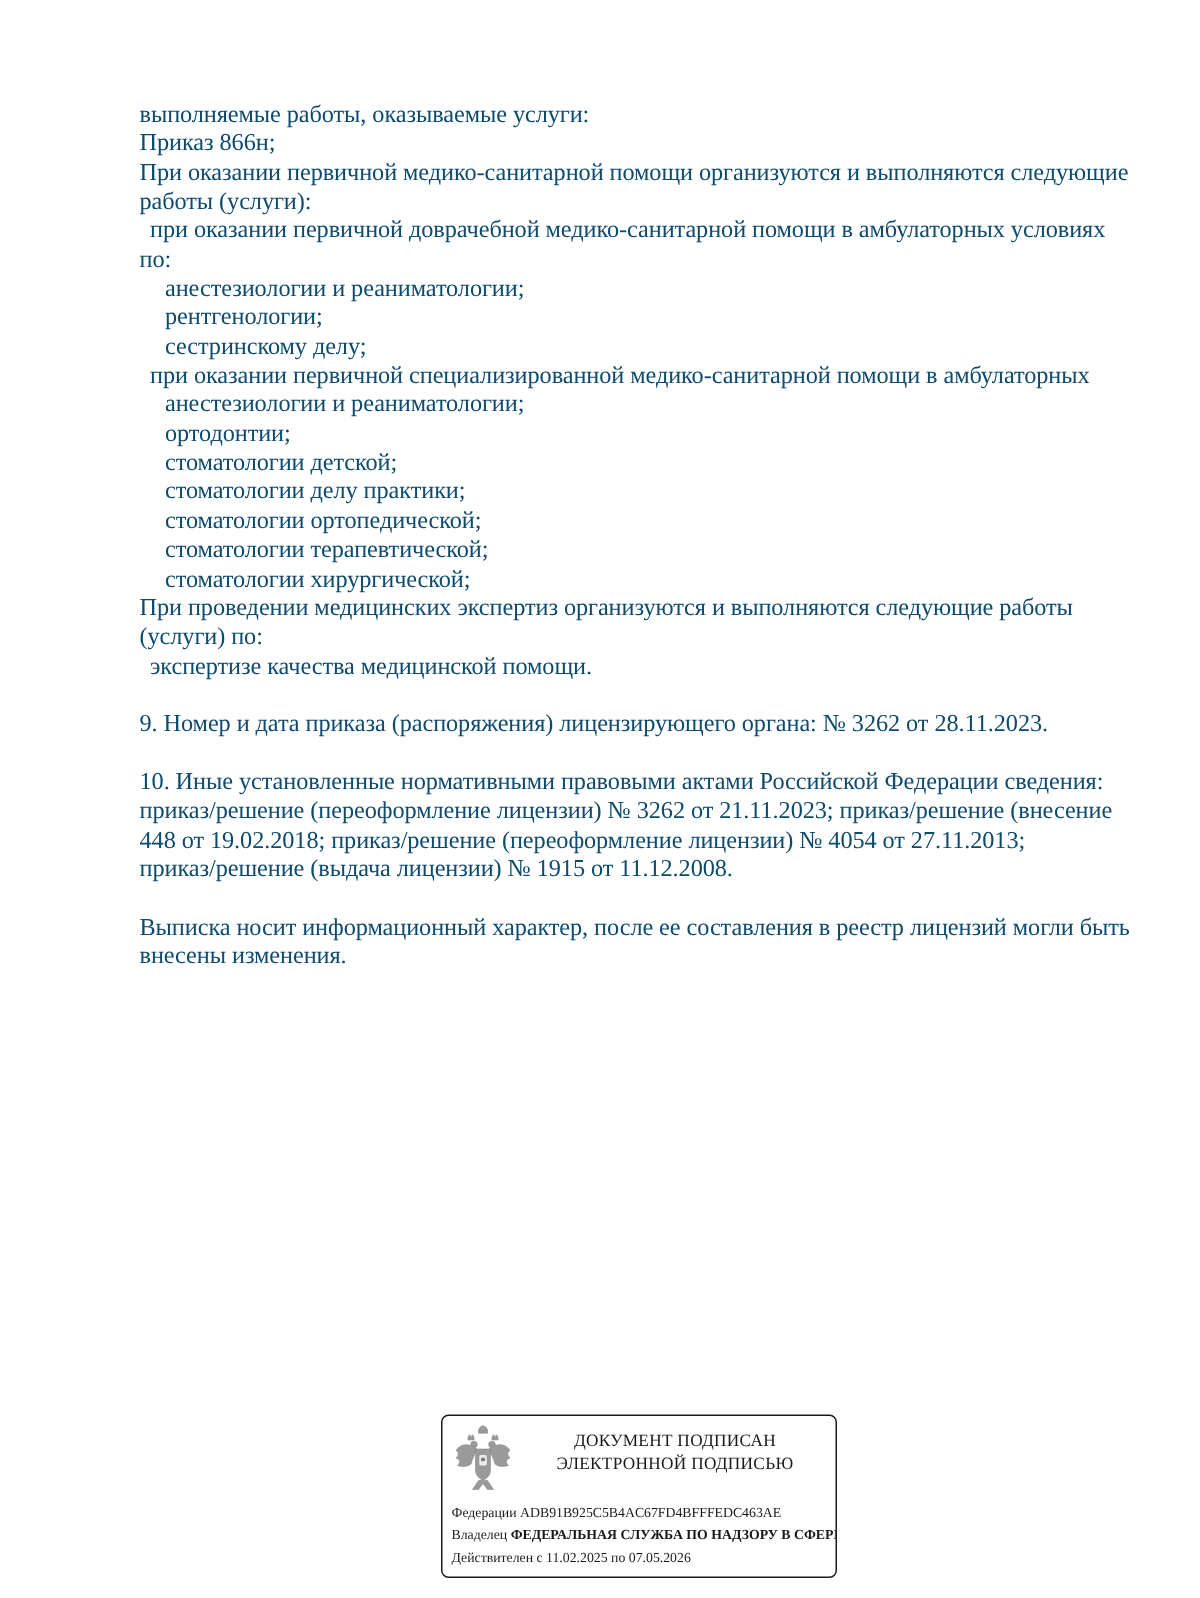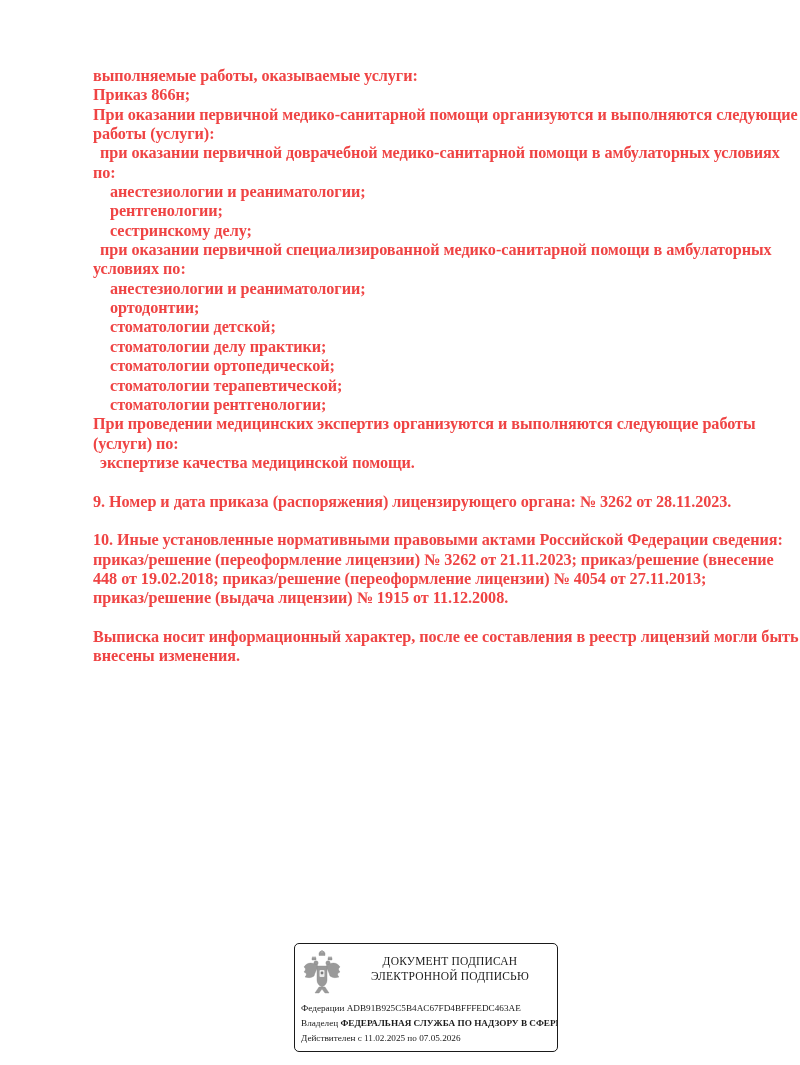--- a/index.html
+++ b/index.html
@@ -3,21 +3,21 @@
 <meta charset="utf-8">
 <style>
   html, body { margin: 0; padding: 0; background: #ffffff; }
   body { width: 800px; height: 1065px; position: relative; overflow: hidden; }
   .page {
     position: absolute; left: 0; top: 0; width: 800px; height: 1065px; background: #ffffff;
   }
   .body-text {
     position: absolute; left: 93px; top: 67px; width: 670px;
     font-family: "Liberation Serif", serif; font-size: 16.2px; line-height: 19.35px;
-    color: #ef4444; letter-spacing: -0.05px; font-weight: bold;
+    color: #0c4a6e; letter-spacing: -0.05px;
   }
   .line { white-space: pre; display: block; height: 19.35px; }
   .ind1 { padding-left: 7px; }
   .ind2 { padding-left: 17px; }
 
   .stamp {
     position: absolute; left: 294px; top: 943px; width: 262px; height: 107px;
     border: 1.6px solid #1a1a1a; border-radius: 5px; background: #fff;
     font-family: "Liberation Serif", serif; color: #1a1a1a; overflow: hidden;
   }
@@ -40,28 +40,27 @@
       <span class="line">выполняемые работы, оказываемые услуги:</span>
       <span class="line">Приказ 866н;</span>
       <span class="line">При оказании первичной медико-санитарной помощи организуются и выполняются следующие</span>
       <span class="line">работы (услуги):</span>
       <span class="line ind1">при оказании первичной доврачебной медико-санитарной помощи в амбулаторных условиях</span>
       <span class="line">по:</span>
       <span class="line ind2">анестезиологии и реаниматологии;</span>
       <span class="line ind2">рентгенологии;</span>
       <span class="line ind2">сестринскому делу;</span>
       <span class="line ind1">при оказании первичной специализированной медико-санитарной помощи в амбулаторных</span>
-      <span class="line">условиях по:</span>
       <span class="line ind2">анестезиологии и реаниматологии;</span>
       <span class="line ind2">ортодонтии;</span>
       <span class="line ind2">стоматологии детской;</span>
       <span class="line ind2">стоматологии делу практики;</span>
       <span class="line ind2">стоматологии ортопедической;</span>
       <span class="line ind2">стоматологии терапевтической;</span>
-      <span class="line ind2">стоматологии рентгенологии;</span>
+      <span class="line ind2">стоматологии хирургической;</span>
       <span class="line">При проведении медицинских экспертиз организуются и выполняются следующие работы</span>
       <span class="line">(услуги) по:</span>
       <span class="line ind1">экспертизе качества медицинской помощи.</span>
       <span class="line"></span>
       <span class="line">9. Номер и дата приказа (распоряжения) лицензирующего органа: № 3262 от 28.11.2023.</span>
       <span class="line"></span>
       <span class="line">10. Иные установленные нормативными правовыми актами Российской Федерации сведения:</span>
       <span class="line">приказ/решение (переоформление лицензии) № 3262 от 21.11.2023; приказ/решение (внесение</span>
       <span class="line">448 от 19.02.2018; приказ/решение (переоформление лицензии) № 4054 от 27.11.2013;</span>
       <span class="line">приказ/решение (выдача лицензии) № 1915 от 11.12.2008.</span>

